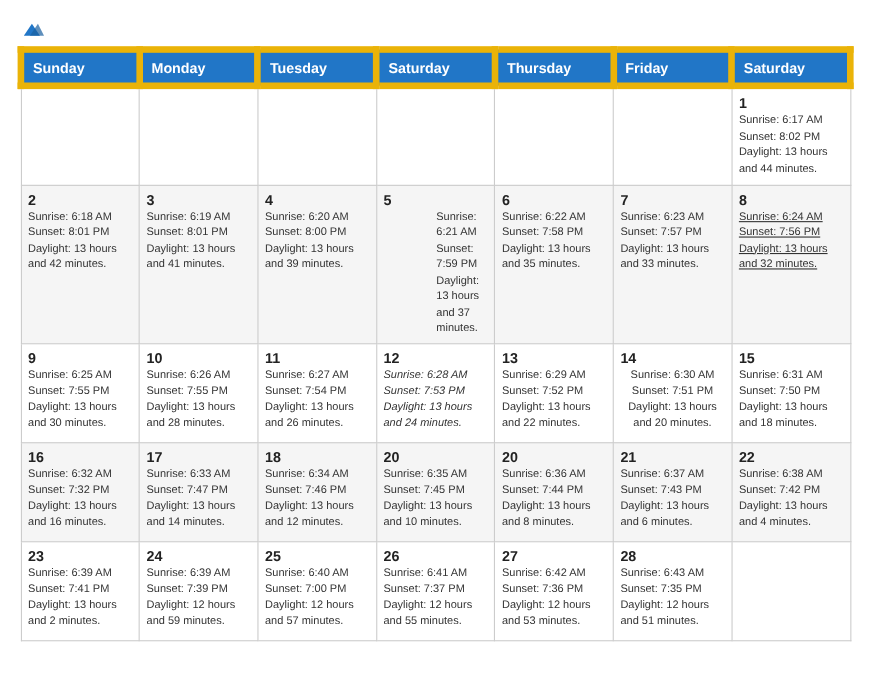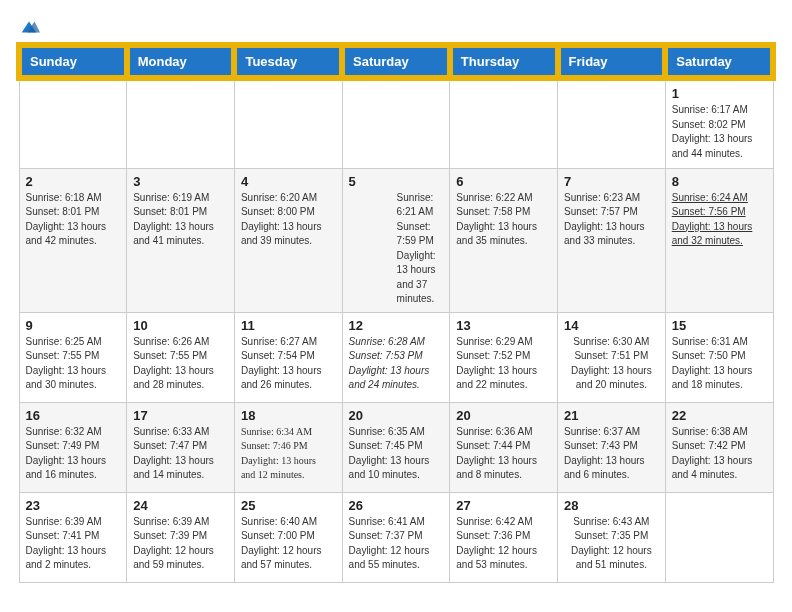--- a/index.html
+++ b/index.html
@@ -240,34 +240,34 @@
           <div class="day-info" style="white-space: pre-line;">Sunrise: 6:31 AM
 Sunset: 7:50 PM
 Daylight: 13 hours
 and 18 minutes.</div>
         </td>
       </tr>
       <tr>
         <td>
           <span class="day-number">16</span>
           <div class="day-info" style="white-space: pre-line;">Sunrise: 6:32 AM
-Sunset: 7:49 PM
+Sunset: 7:32 PM
 Daylight: 13 hours
 and 16 minutes.</div>
         </td>
         <td>
           <span class="day-number">17</span>
           <div class="day-info" style="white-space: pre-line;">Sunrise: 6:33 AM
 Sunset: 7:47 PM
 Daylight: 13 hours
 and 14 minutes.</div>
         </td>
         <td>
           <span class="day-number">18</span>
-          <div class="day-info" style="white-space: pre-line; font-family: Liberation Serif, serif;">Sunrise: 6:34 AM
+          <div class="day-info" style="white-space: pre-line;">Sunrise: 6:34 AM
 Sunset: 7:46 PM
 Daylight: 13 hours
 and 12 minutes.</div>
         </td>
         <td>
           <span class="day-number">20</span>
           <div class="day-info" style="white-space: pre-line;">Sunrise: 6:35 AM
 Sunset: 7:45 PM
 Daylight: 13 hours
 and 10 minutes.</div>
@@ -325,21 +325,21 @@
         </td>
         <td>
           <span class="day-number">27</span>
           <div class="day-info" style="white-space: pre-line;">Sunrise: 6:42 AM
 Sunset: 7:36 PM
 Daylight: 12 hours
 and 53 minutes.</div>
         </td>
         <td>
           <span class="day-number">28</span>
-          <div class="day-info" style="white-space: pre-line; text-align: center;">Sunrise: 6:43 AM
+          <div class="day-info" style="white-space: pre-line;">Sunrise: 6:43 AM
 Sunset: 7:35 PM
 Daylight: 12 hours
 and 51 minutes.</div>
         </td>
         <td class="empty-cell"></td>
       </tr>
     </tbody>
 </table>
 
 </body></html>

